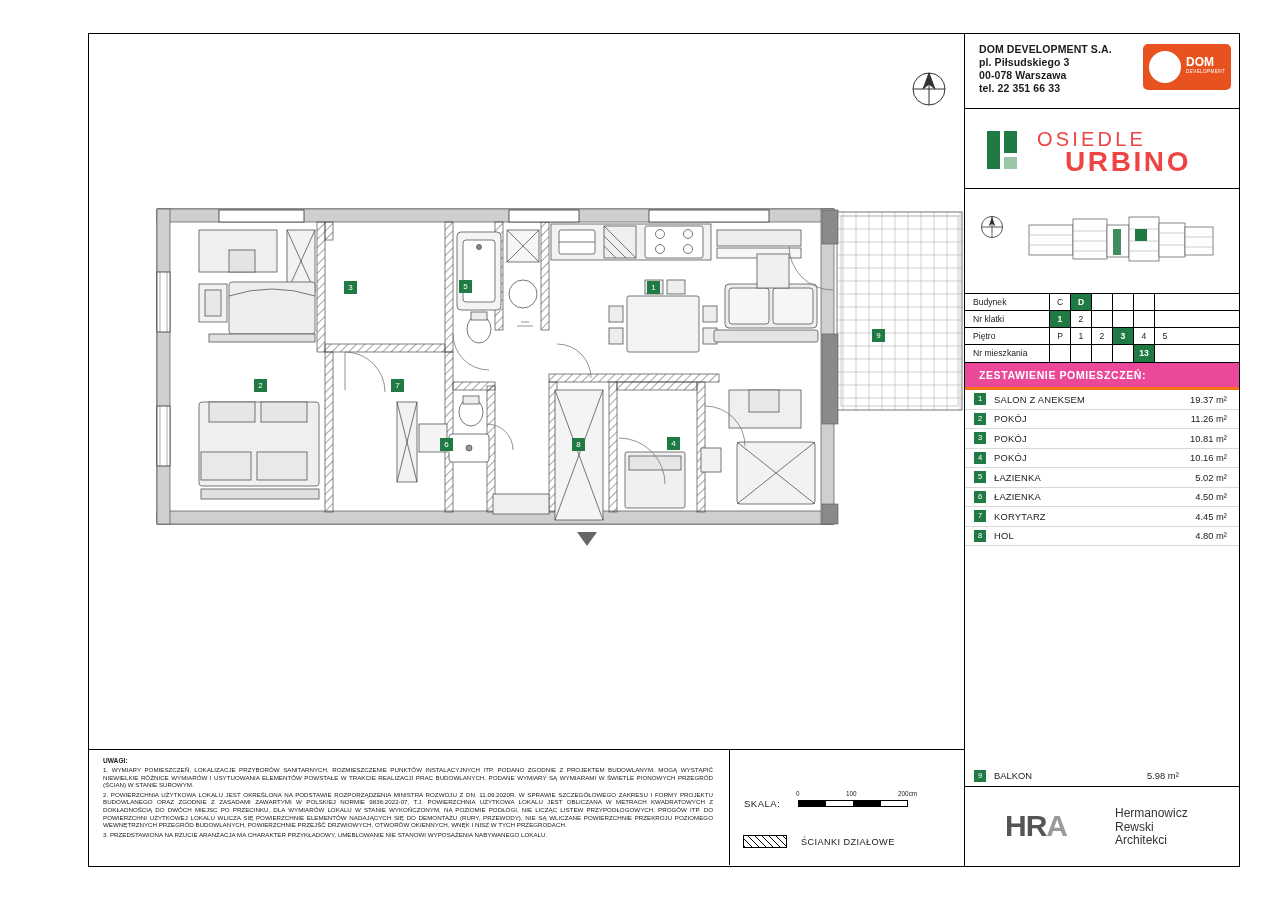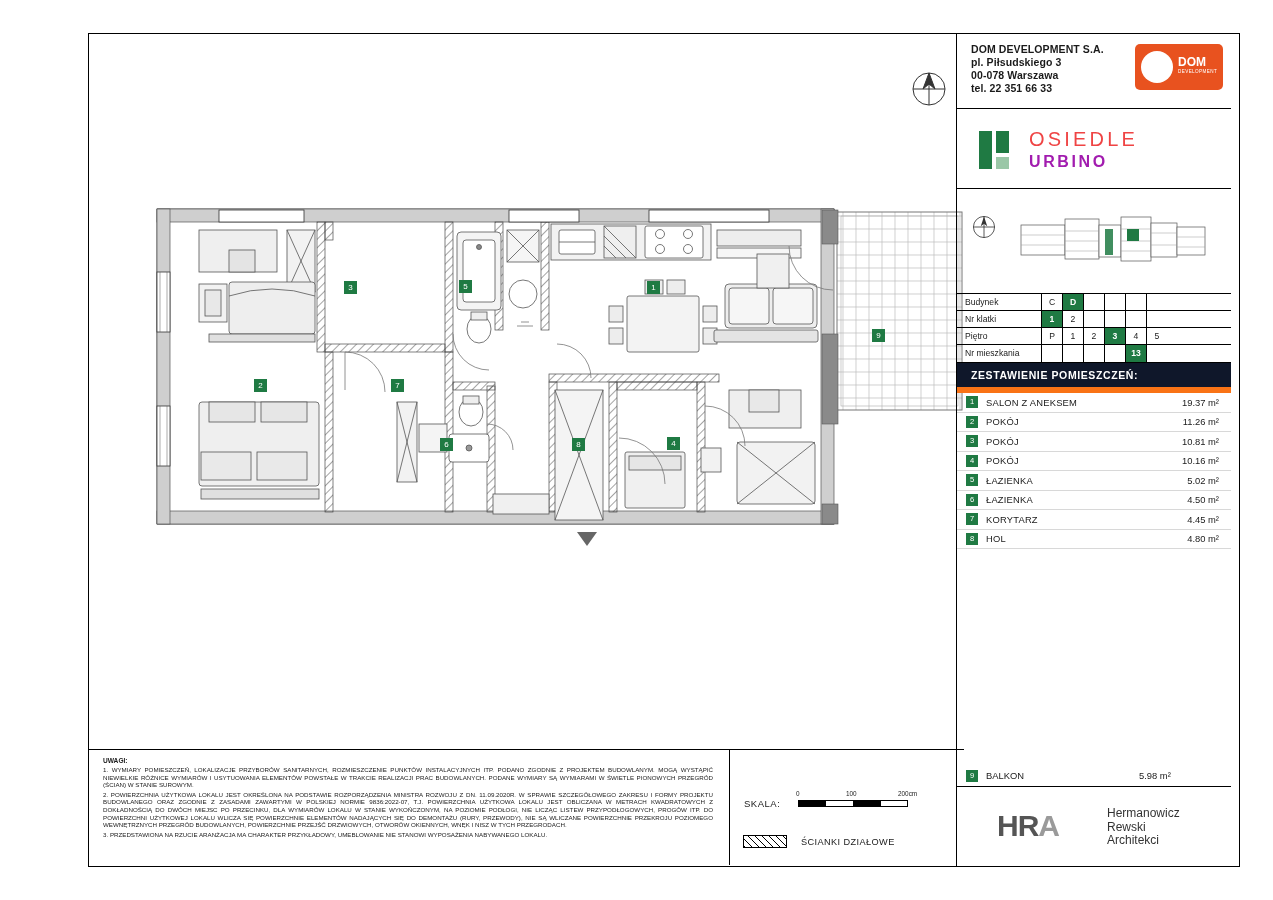--- a/index.html
+++ b/index.html
@@ -11,21 +11,21 @@
     color:#1a1a1a;
     position:relative;
     overflow:hidden;
   }
   .sheet {
     position:absolute; left:88px; top:33px; width:1152px; height:834px;
     border:1px solid #000;
   }
   
   .rightcol {
-    position:absolute; right:8px; top:0; width:275px; height:100%;
+    position:absolute; right:0; top:0; width:275px; height:100%;
     border-left:1px solid #000;
   }
   .hdr-company {
     position:relative; height:75px; border-bottom:1px solid #000;
     padding:9px 10px 0 14px;
   }
   .hdr-company .line { font-size:10.5px; font-weight:bold; line-height:13px; letter-spacing:.1px; }
   .dom-logo {
     position:absolute; right:8px; top:10px; width:88px; height:46px;
     background:#e8521f; border-radius:5px;
@@ -40,42 +40,42 @@
     position:relative; height:80px; border-bottom:1px solid #000;
   }
   .estate-mark {
     position:absolute; left:22px; top:22px; width:38px; height:38px;
   }
   .estate-mark .b1 { position:absolute; left:0; top:0; width:13px; height:38px; background:#1f7a43; }
   .estate-mark .b2 { position:absolute; left:17px; top:0; width:13px; height:22px; background:#1f7a43; }
   .estate-mark .b3 { position:absolute; left:17px; top:26px; width:13px; height:12px; background:#9ac7a7; }
   .estate-txt { position:absolute; left:72px; top:20px; }
   .estate-txt .l1 { font-size:20px; letter-spacing:3.2px; color:#ef4444; line-height:21px; }
-  .estate-txt .l2 { font-size:16px; letter-spacing:2.6px; font-weight:bold; color:#a21caf; line-height:23px; }
+  .estate-txt .l2 { font-size:28px; letter-spacing:2.6px; font-weight:bold; color:#ef4444; line-height:23px;margin-left:28px; }
 
   .keyplan { position:relative; height:105px; border-bottom:1px solid #000; }
   .keyplan .north { position:absolute; left:14px; top:25px; width:26px; height:26px; }
   .keyplan .mini {
     position:absolute; left:62px; top:18px; width:190px; height:68px;
   }
   .keyplan .mini svg { display:block; }
 
   
   .meta-table { border-bottom:1px solid #000; }
   .meta-row { display:flex; height:17px; border-bottom:1px solid #000; font-size:8.6px; }
   .meta-row:last-child { border-bottom:none; }
   .meta-label { width:84px; padding:3px 0 0 8px; }
   .meta-cells { display:flex; }
   .mc { width:17px; border-left:1px solid #000; text-align:center; padding-top:3px; }
   .mc.on { background:#1f7a43; color:#fff; font-weight:bold; }
   .mc.wide { width:21px; }
 
   .zest-title {
-    background:#0f172a; color:#fff; font-size:10.5px; font-weight:bold;
-    letter-spacing:.6px; padding:6px 16px 6px 14px; border-bottom:6px solid #f97316;
+    background:#ec4899; color:#fff; font-size:10.5px; font-weight:bold;
+    letter-spacing:.6px; padding:6px 16px 6px 14px; border-bottom:3px solid #f97316;
   }
   .room-list { border-bottom:none; }
   .room {
     display:flex; align-items:center; height:19.5px; font-size:9.4px;
     border-bottom:1px solid #d8d8d8; padding-left:9px;
   }
   .room .num {
     width:12px; height:12px; background:#1f7a43; color:#fff;
     font-size:7.6px; line-height:12px; text-align:center; margin-right:8px;
     flex:0 0 auto;

